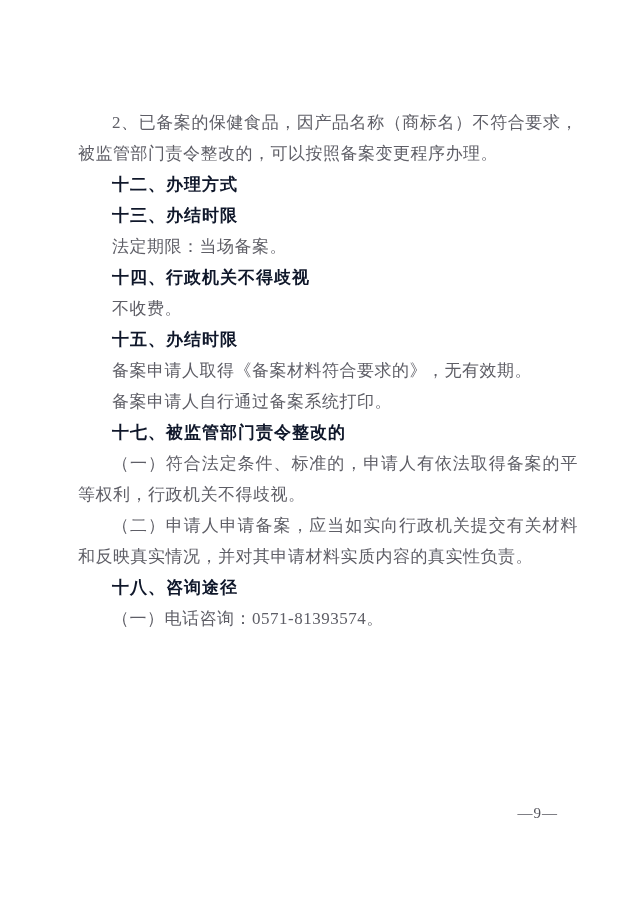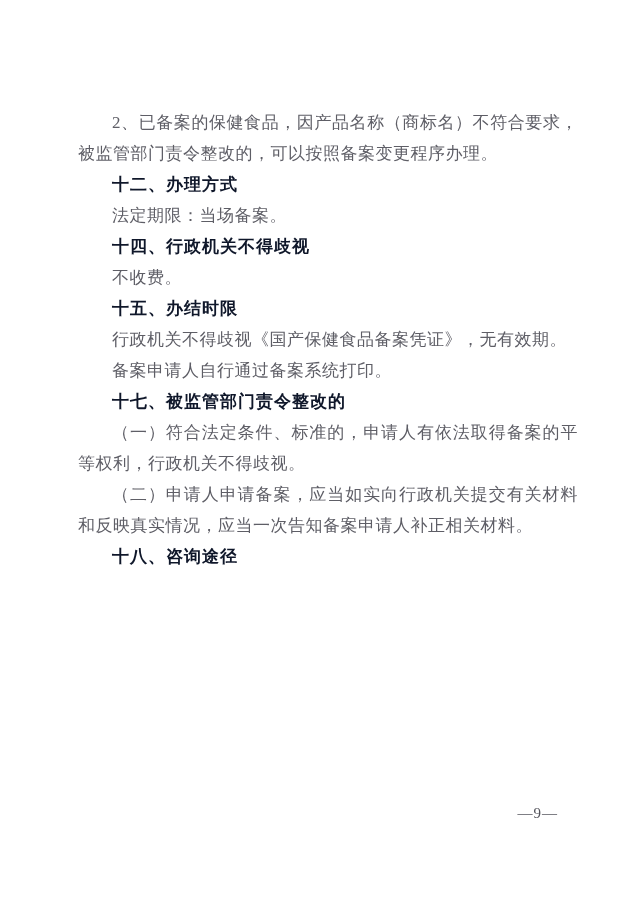--- a/index.html
+++ b/index.html
@@ -49,25 +49,27 @@
     font-family: "Liberation Serif", "DejaVu Serif", serif;
   }
 </style>
 </head>
 <body>
 
 <div class="page">
   <main class="content">
     <p class="para">2、已备案的保健食品，因产品名称（商标名）不符合要求，被监管部门责令整改的，可以按照备案变更程序办理。</p>
     <h2 class="head">十二、办理方式</h2>
+    <h2 class="head">十三、办结时限</h2>
     <p class="para">法定期限：当场备案。</p>
     <h2 class="head">十四、行政机关不得歧视</h2>
     <p class="para">不收费。</p>
     <h2 class="head">十五、办结时限</h2>
-    <p class="para">行政机关不得歧视《国产保健食品备案凭证》，无有效期。</p>
+    <p class="para">备案申请人取得《备案材料符合要求的》，无有效期。</p>
     <p class="para">备案申请人自行通过备案系统打印。</p>
     <h2 class="head">十七、被监管部门责令整改的</h2>
     <p class="para">（一）符合法定条件、标准的，申请人有依法取得备案的平等权利，行政机关不得歧视。</p>
-    <p class="para">（二）申请人申请备案，应当如实向行政机关提交有关材料和反映真实情况，应当一次告知备案申请人补正相关材料。</p>
+    <p class="para">（二）申请人申请备案，应当如实向行政机关提交有关材料和反映真实情况，并对其申请材料实质内容的真实性负责。</p>
     <h2 class="head">十八、咨询途径</h2>
+    <p class="para">（一）电话咨询：0571-81393574。</p>
   </main>
   <div class="page-number">—9—</div>
 </div>
 
 </body></html>

